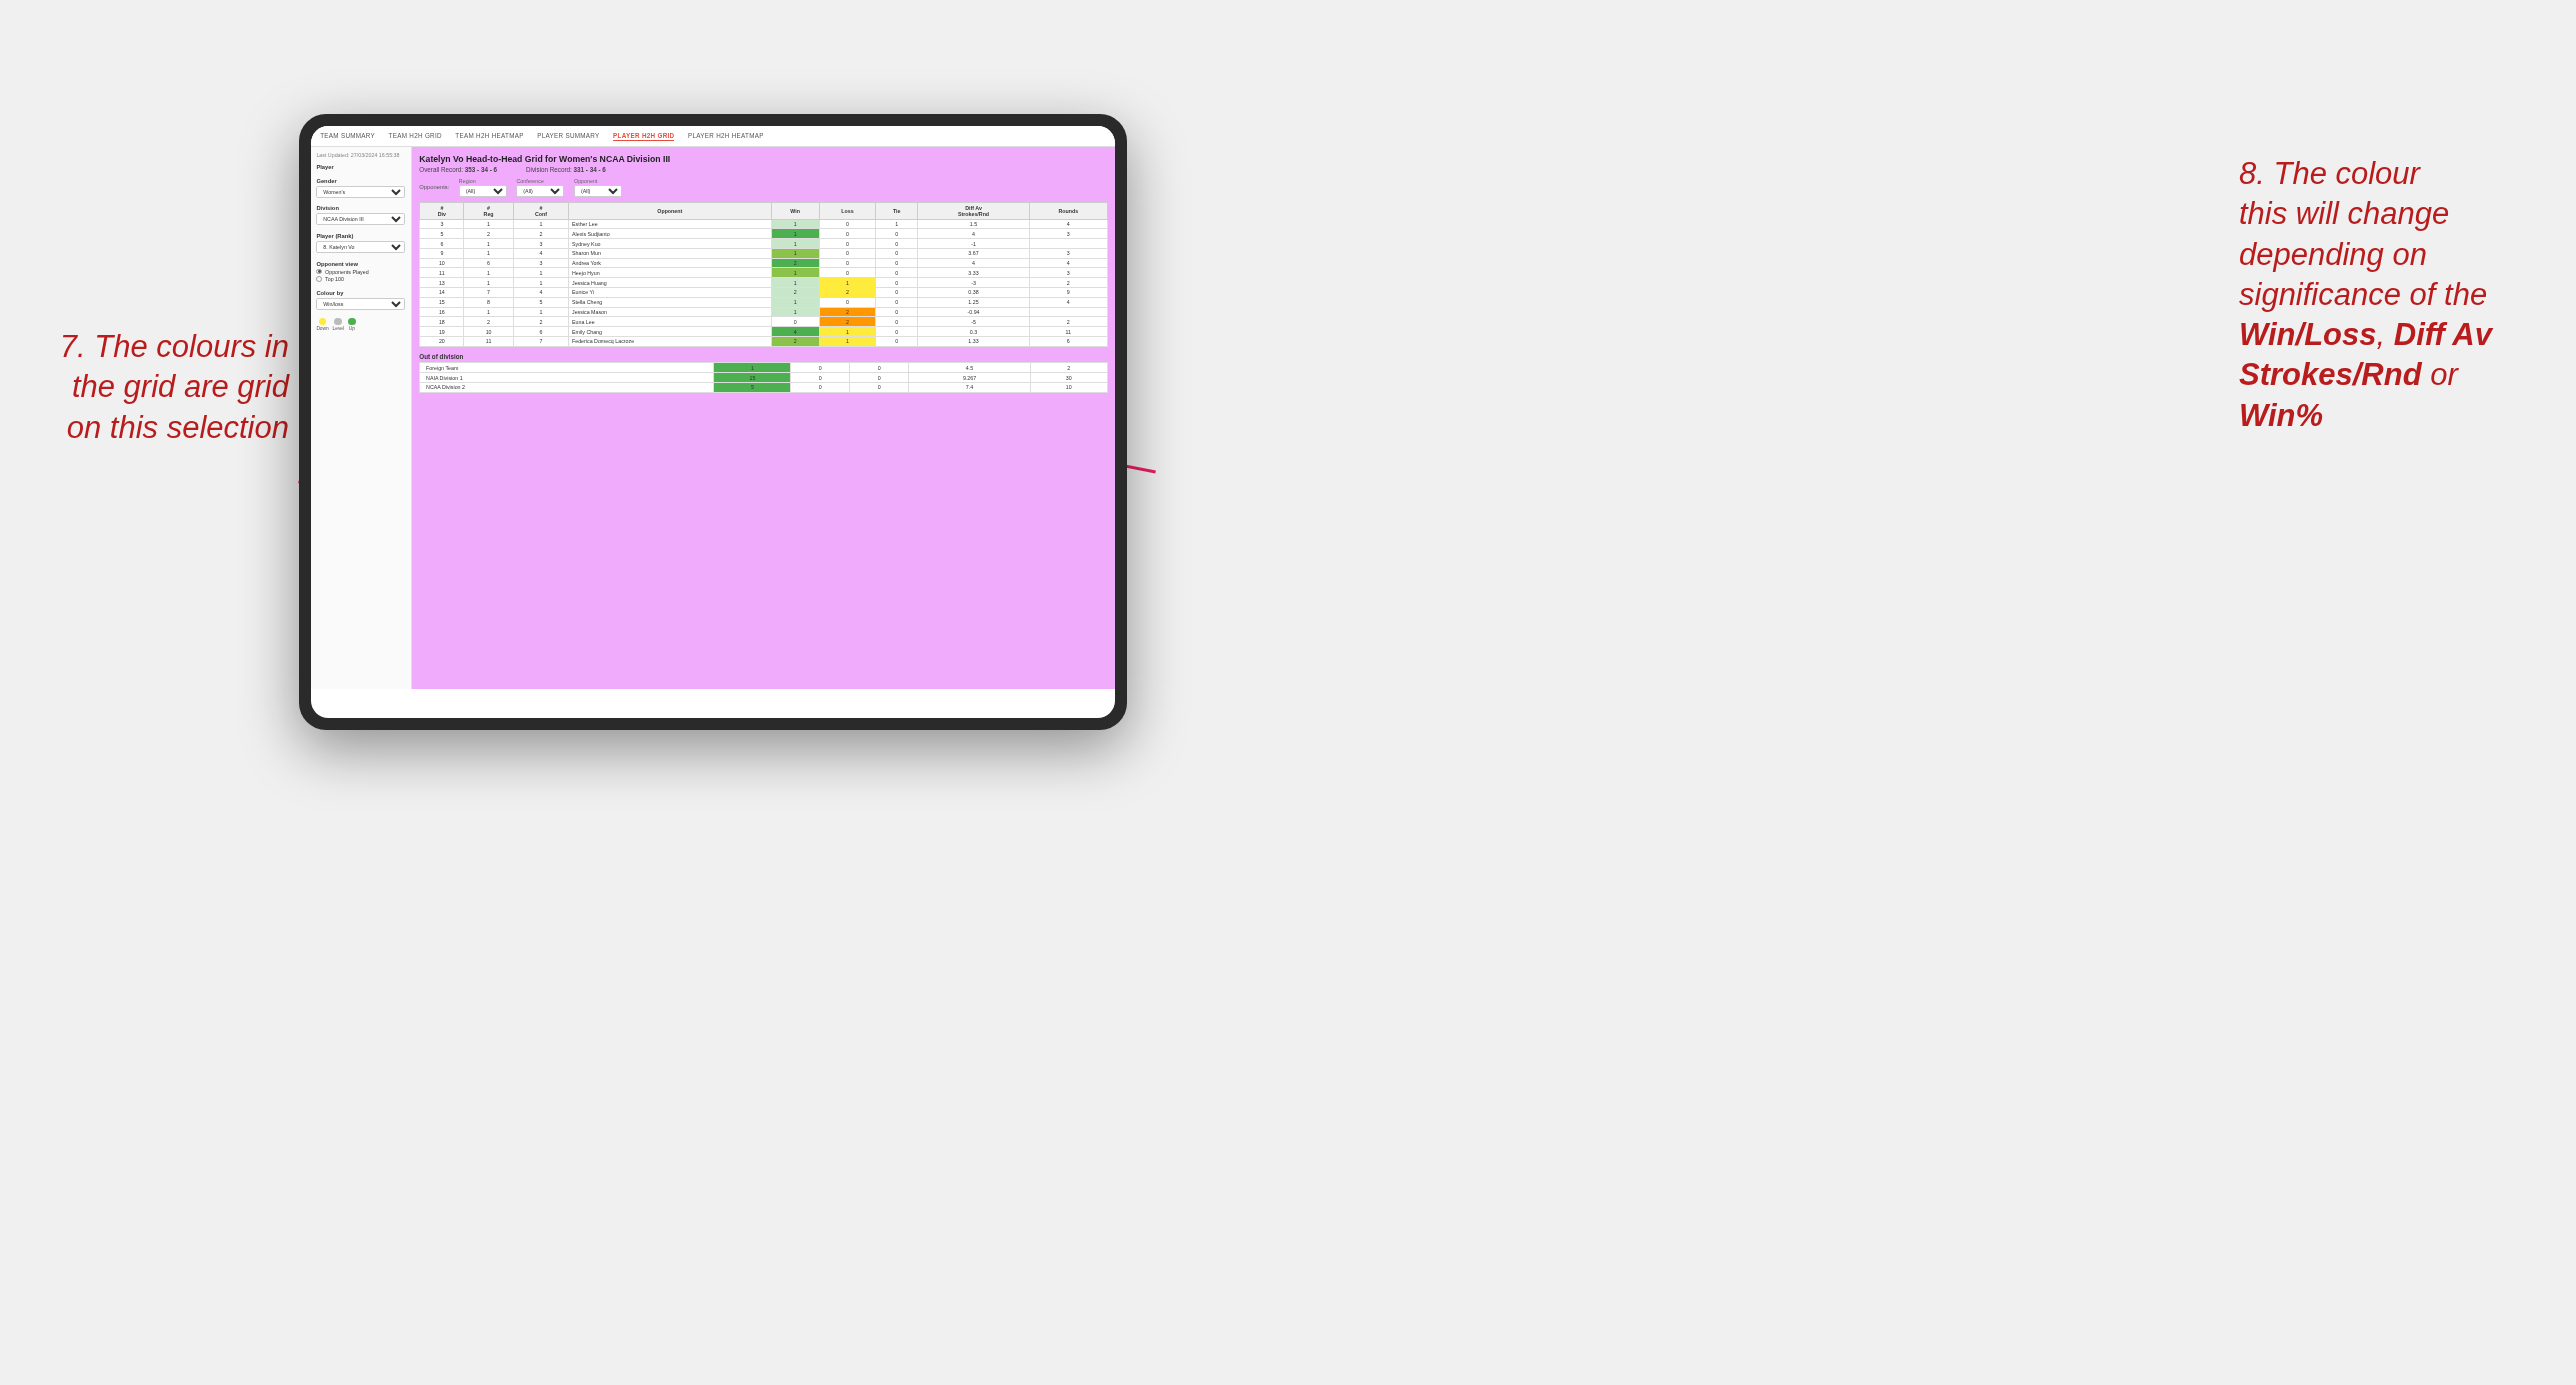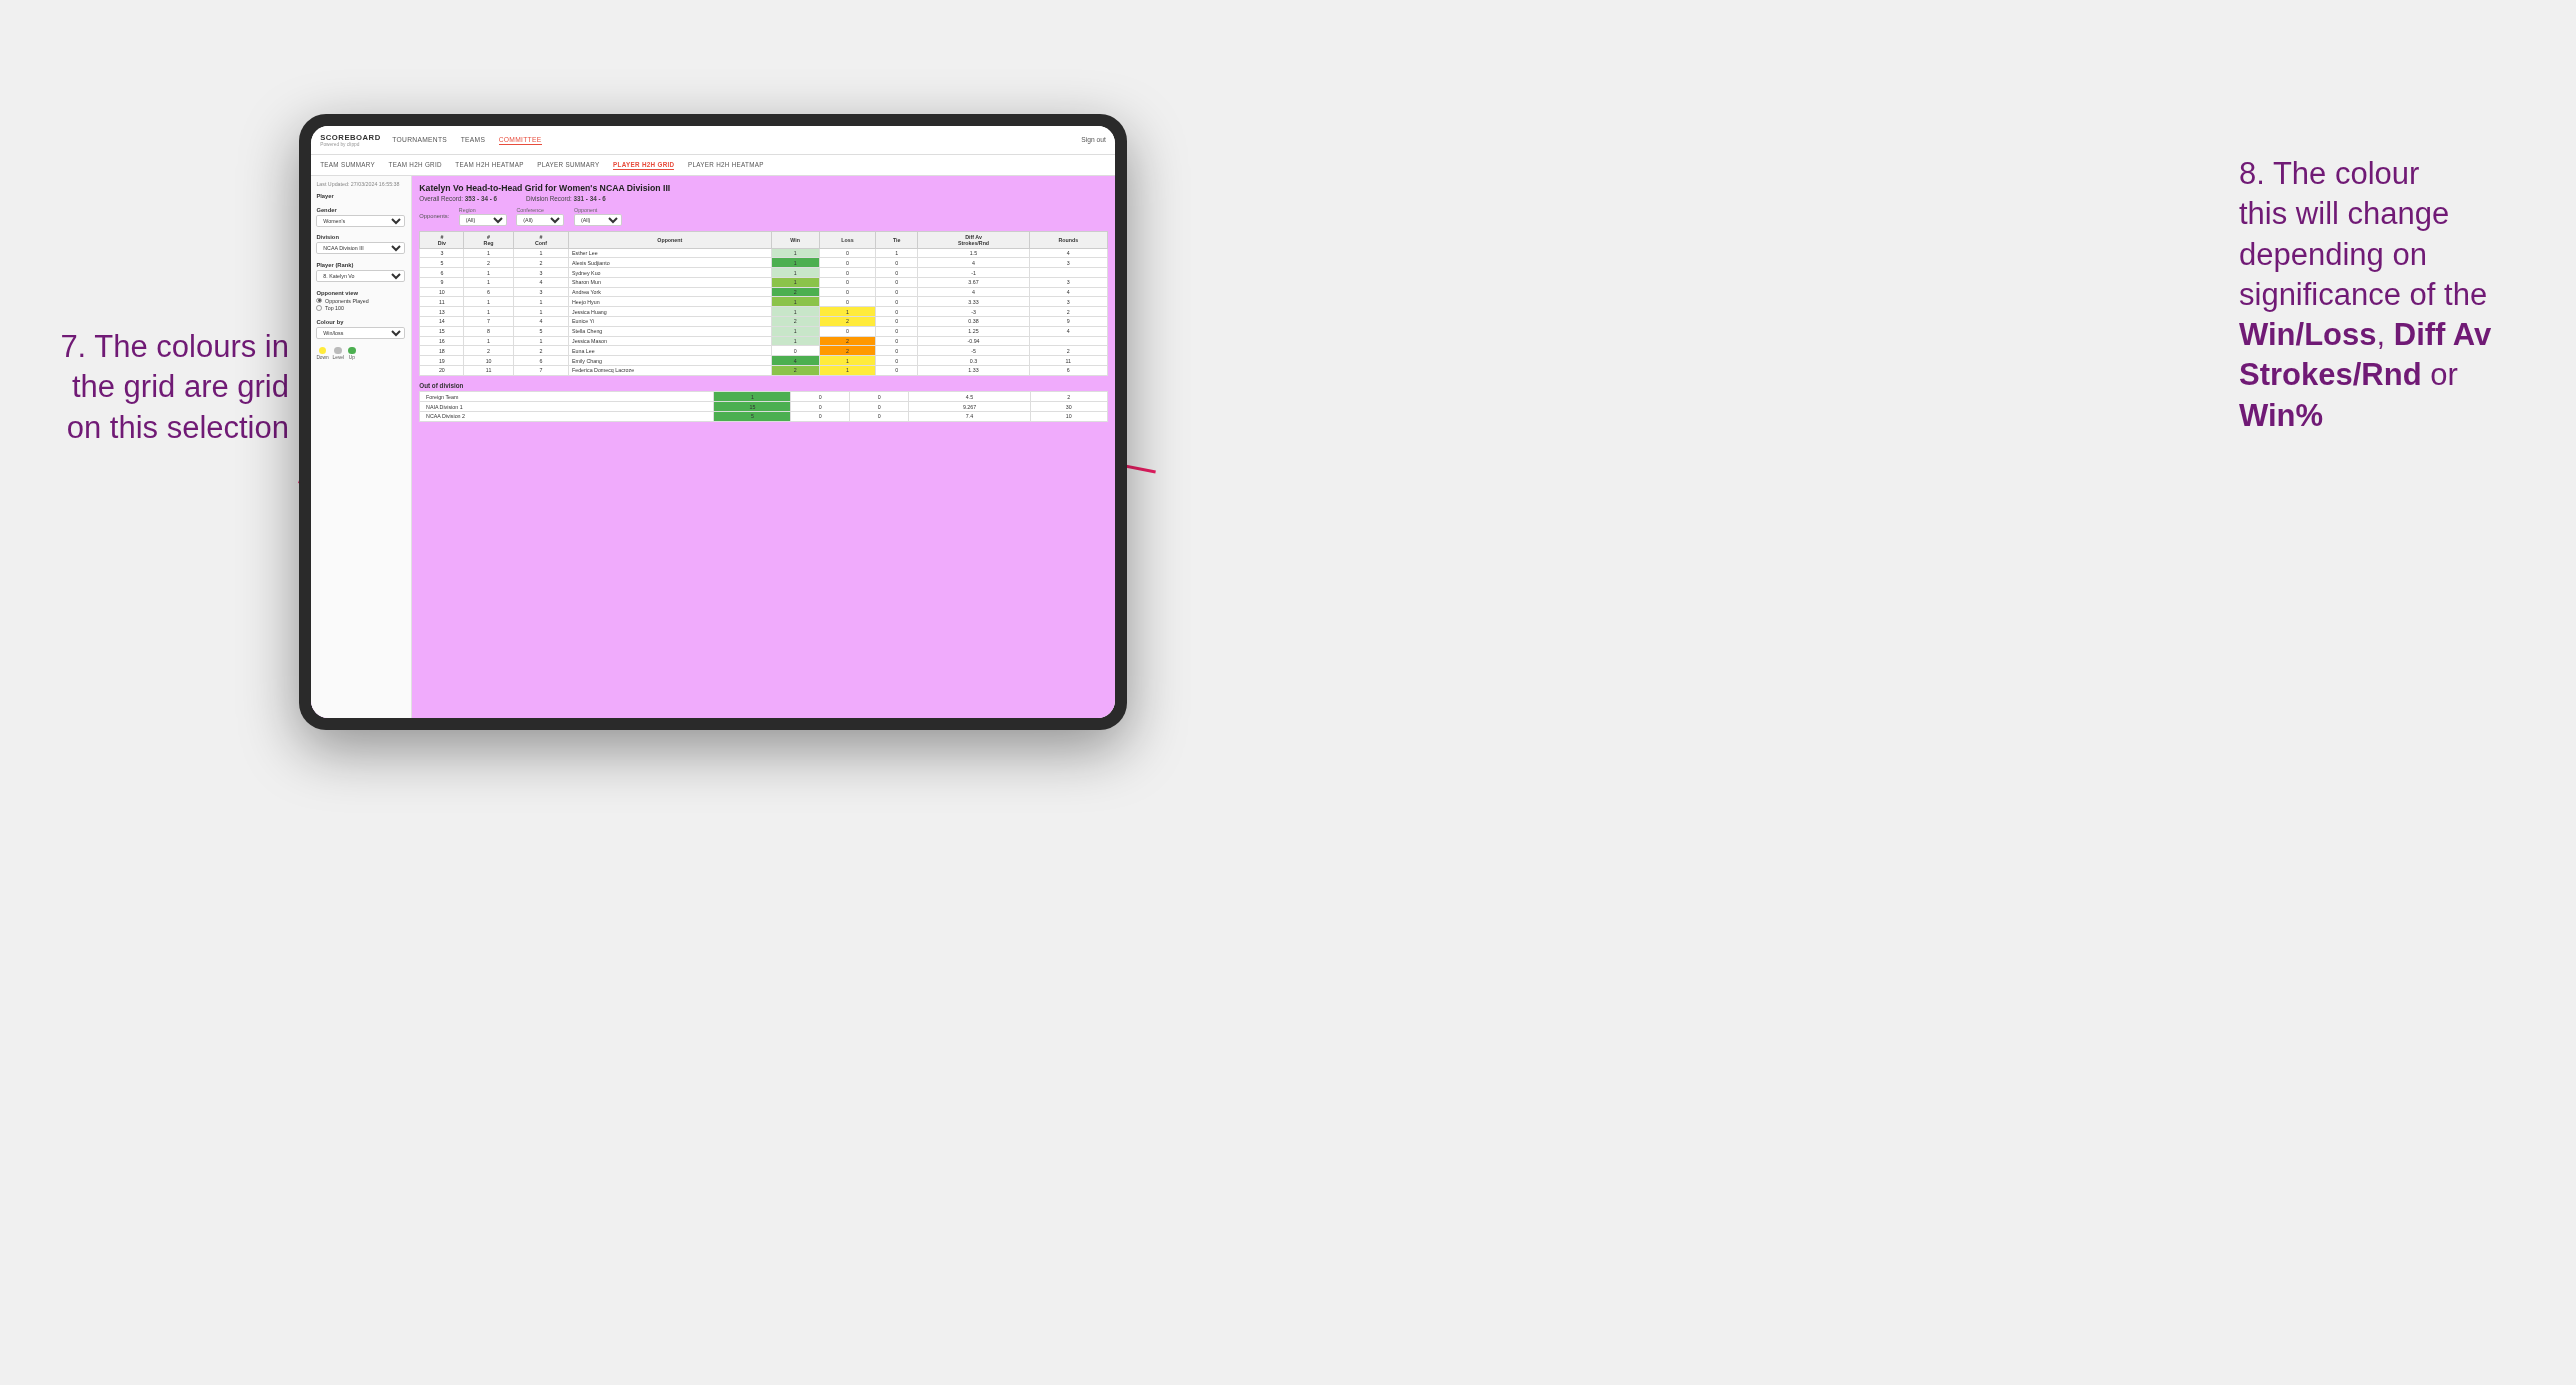--- a/index.html
+++ b/index.html
@@ -270,23 +270,24 @@
       font-size: 6.3px;
       font-weight: 700;
       color: #333;
       margin: 5.8px 0 2.9px 0;
     }
 
     
     .annotation {
       position: absolute;
       font-size: 31px;
-      color: #701a75;
+      color: #b91c1c;
       font-weight: 400;
       line-height: 1.3;
+      font-style: italic;
     }
     .annotation strong {
       font-weight: 900;
     }
     .annotation-left {
       left: 19px;
       top: 327px;
       width: 270px;
       text-align: right;
     }
@@ -328,34 +329,20 @@
   </defs>
 
   <path d="M 310 500 Q 400 530 490 520" stroke="#e91e63" stroke-width="3" fill="none" marker-end="url(#arrowhead-red)"></path>
 
   <path d="M 1200 490 Q 1100 470 1010 455" stroke="#e91e63" stroke-width="3" fill="none" marker-end="url(#arrowhead-red)"></path>
 </svg>
 
 <div class="tablet-outer">
   <div class="tablet-screen">
 
-    <div class="nav-bar">
-      <div class="logo-area">
-        <span class="logo-text">SCOREBOARD</span>
-        <span class="logo-sub">Powered by clippd</span>
-      </div>
-      <div class="nav-items">
-        <span class="nav-item">TOURNAMENTS</span>
-        <span class="nav-item">TEAMS</span>
-        <span class="nav-item active">COMMITTEE</span>
-      </div>
-      <div class="nav-right">
-        <span>Sign out</span>
-      </div>
-    </div>
 
     <div class="sub-nav">
       <span class="sub-nav-item">TEAM SUMMARY</span>
       <span class="sub-nav-item">TEAM H2H GRID</span>
       <span class="sub-nav-item">TEAM H2H HEATMAP</span>
       <span class="sub-nav-item">PLAYER SUMMARY</span>
       <span class="sub-nav-item active">PLAYER H2H GRID</span>
       <span class="sub-nav-item">PLAYER H2H HEATMAP</span>
     </div>
 

